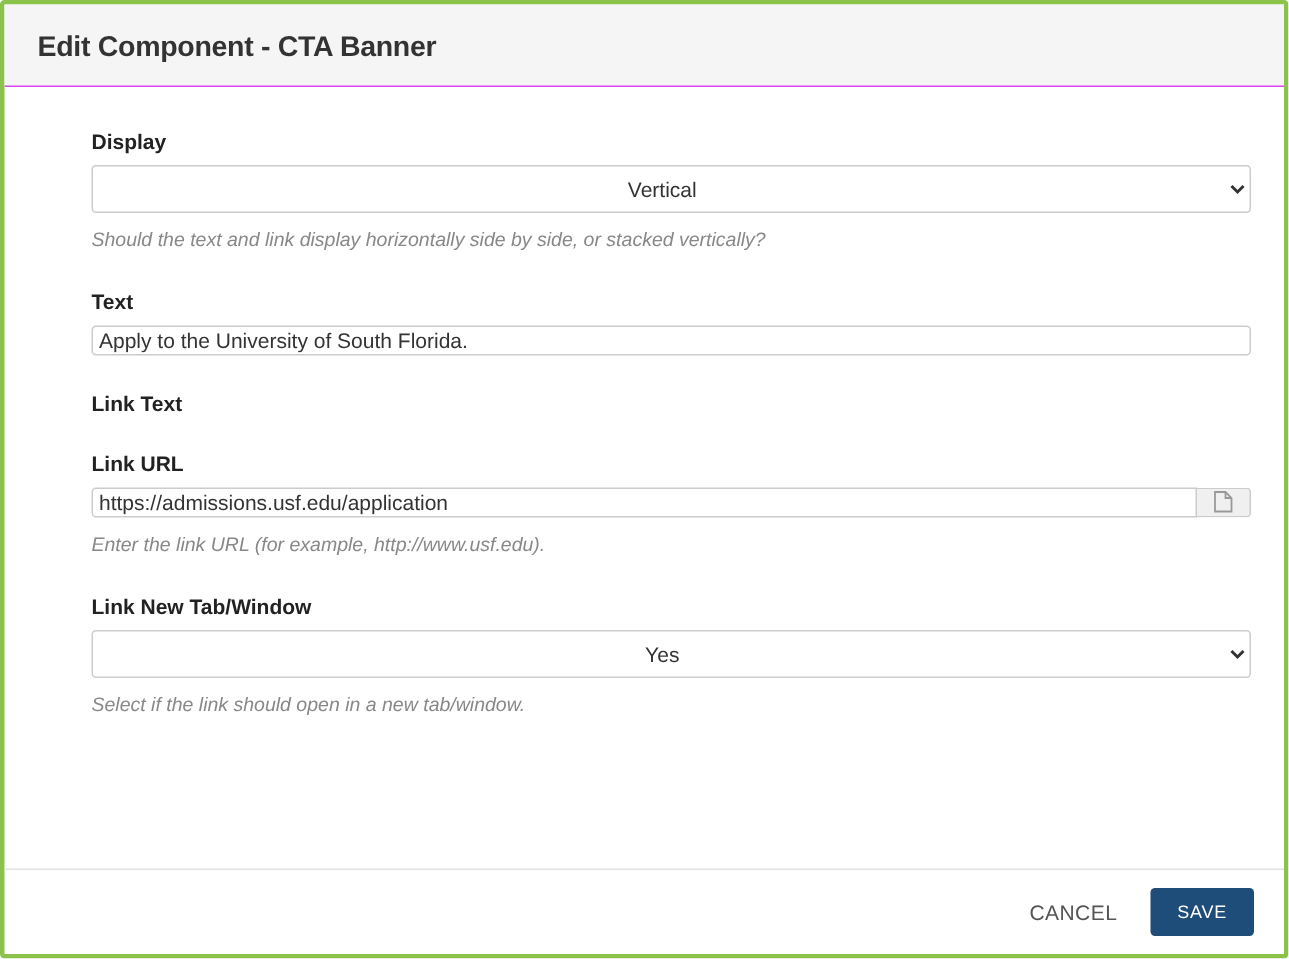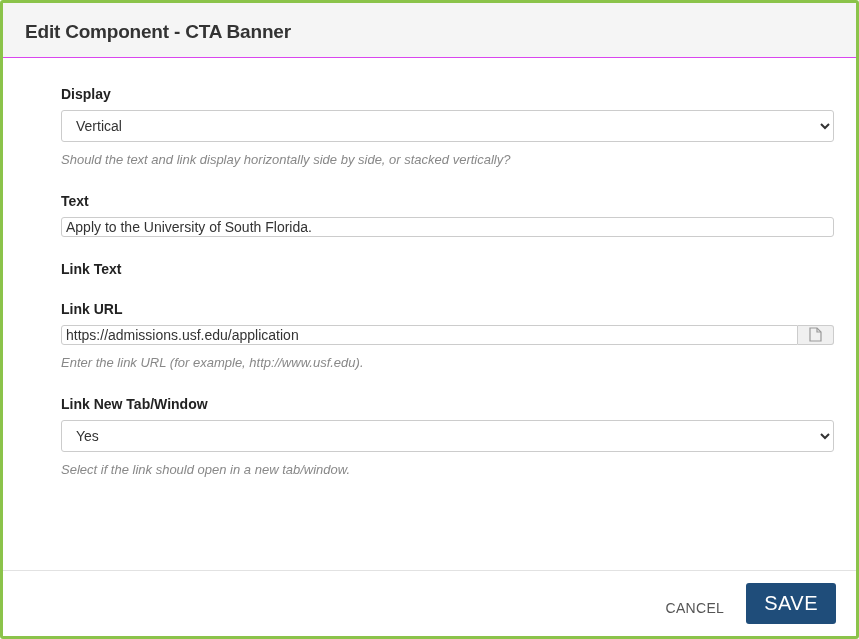--- a/index.html
+++ b/index.html
@@ -52,20 +52,21 @@
     .form-select {
       width: 100%;
       height: 32px;
       padding: 4px 10px;
       border: 1px solid #ccc;
       border-radius: 3px;
       font-size: 14px;
       color: #333;
       background: #fff;
       font-family: inherit;
+      text-align: center;
     }
     .form-input {
       width: 100%;
       height: 20px;
       padding: 4px 4px;
       border: 1px solid #ccc;
       border-radius: 3px;
       font-size: 14px;
       color: #333;
       background: #fff;
@@ -114,21 +115,21 @@
       letter-spacing: 0.3px;
       cursor: pointer;
       font-family: inherit;
       padding: 8px 4px;
     }
     .btn-save {
       background: #1f4d7a;
       color: #fff;
       border: none;
       padding: 9px 18px;
-      font-size: 20px;
+      font-size: 12px;
       letter-spacing: 0.5px;
       border-radius: 3px;
       cursor: pointer;
       font-family: inherit;
     }
   </style>
 </head>
 <body>
 
 <div class="modal">

